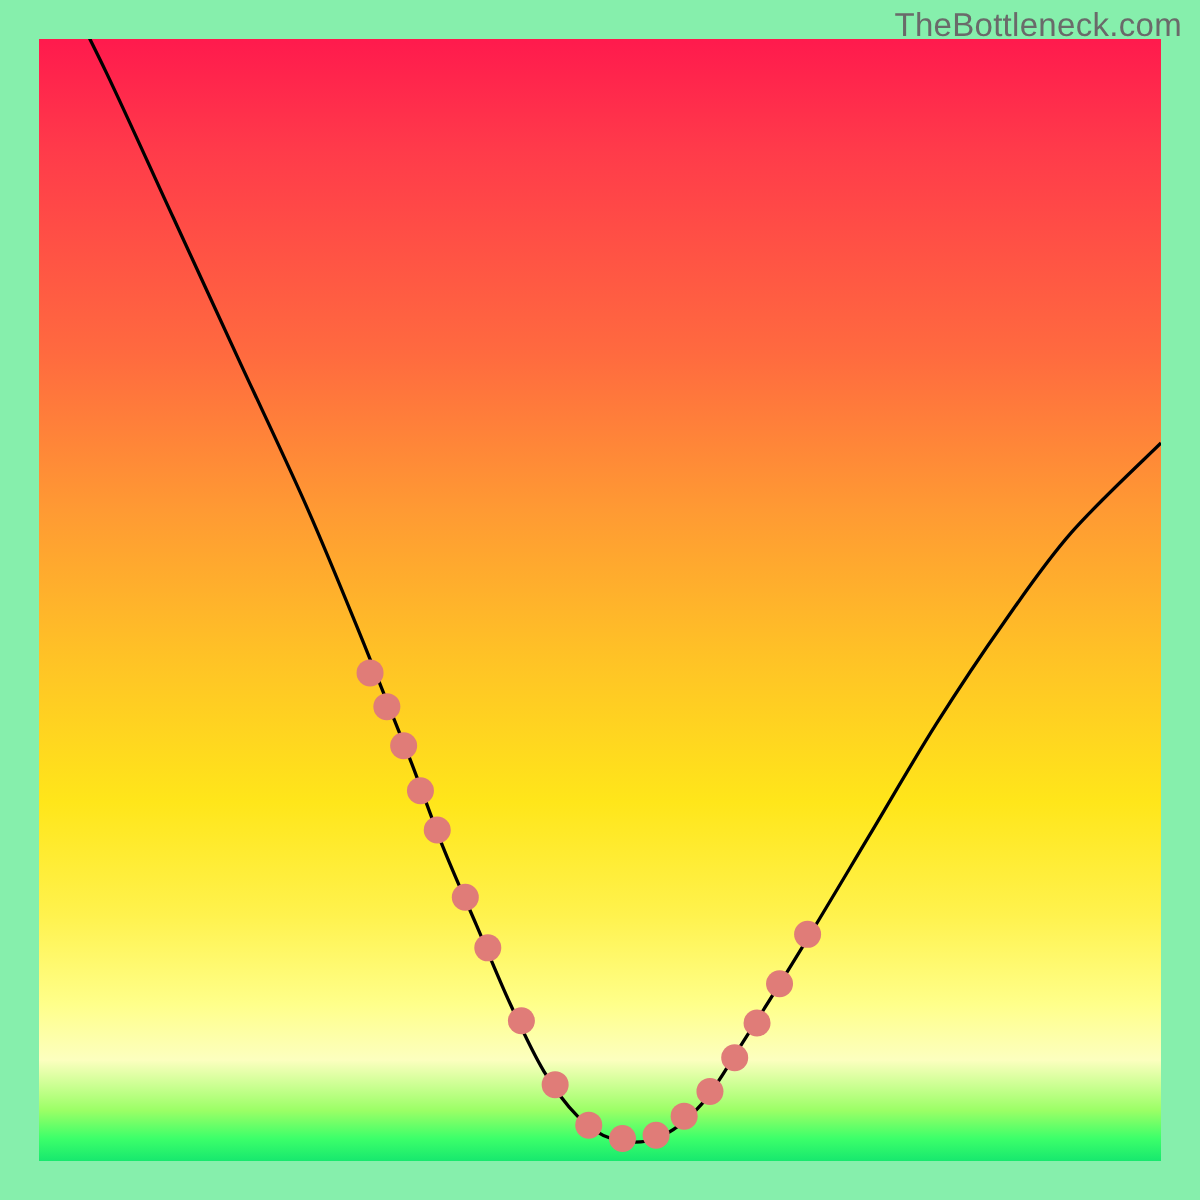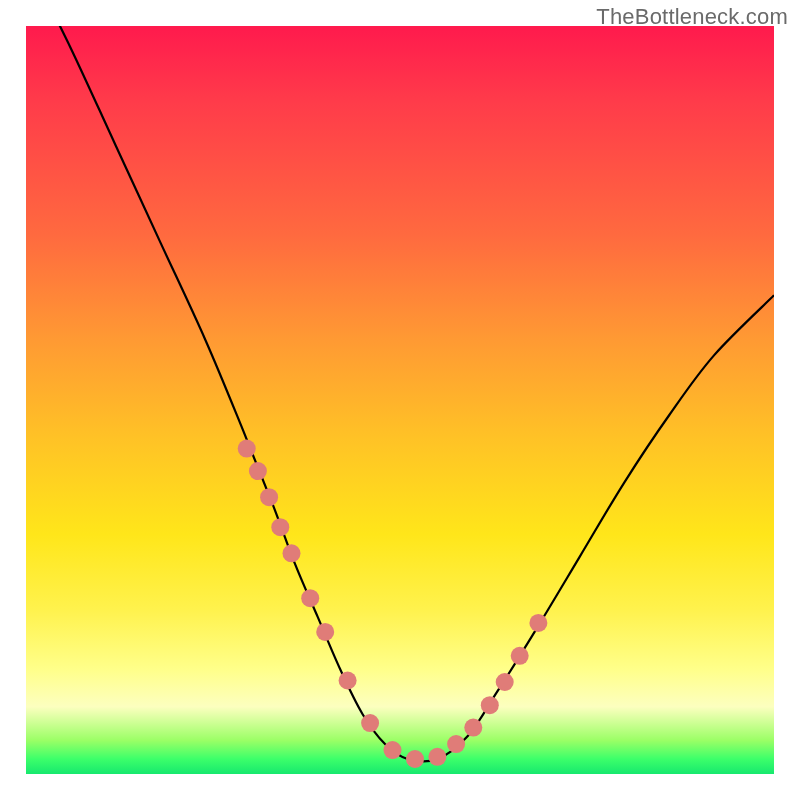--- a/index.html
+++ b/index.html
@@ -10,21 +10,21 @@
     overflow: hidden;
     background: #000;
     font-family: Arial, Helvetica, sans-serif;
   }
   .frame {
     position: absolute;
     left: 0;
     top: 0;
     width: 800px;
     height: 800px;
-    background: #ffffff;
+    background: #86efac;
   }
   .plot {
     position: absolute;
     left: 26px;
     top: 26px;
     width: 748px;
     height: 748px;
     
     background: linear-gradient(
       to bottom,

